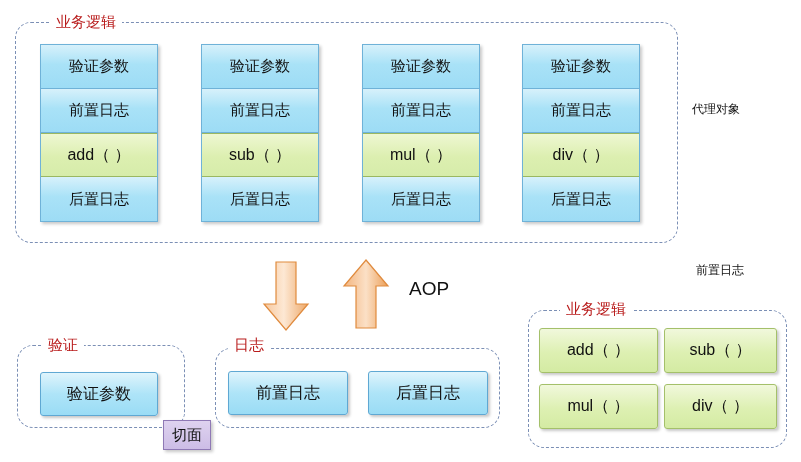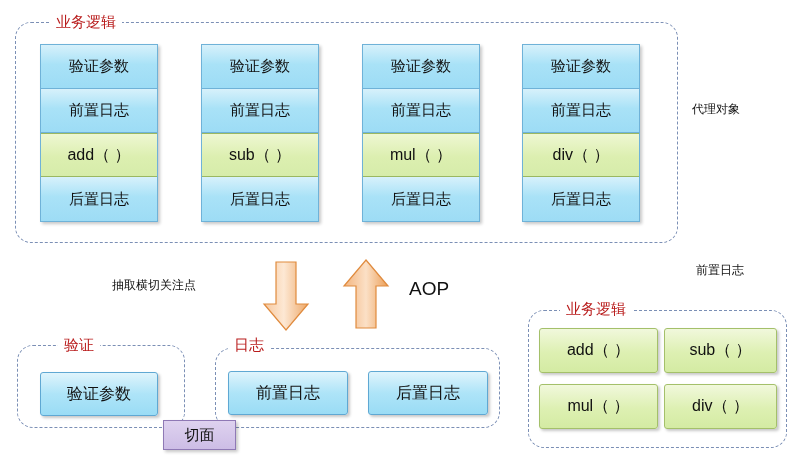--- a/index.html
+++ b/index.html
@@ -166,21 +166,20 @@
     <div class="cell cell-blue last">后置日志</div>
   </div>
 
   <div class="stack" style="left:522px; top:44px;">
     <div class="cell cell-blue">验证参数</div>
     <div class="cell cell-blue">前置日志</div>
     <div class="cell cell-green">div（ ）</div>
     <div class="cell cell-blue last">后置日志</div>
   </div>
 
-  <div class="caption" style="left:112px; top:276px;">抽取横切关注点</div>
 
   <div class="arrow" style="left:262px; top:260px; width:48px; height:74px;">
     <svg width="48" height="74" viewBox="0 0 48 74">
       <defs>
         <linearGradient id="gradDown" x1="0" y1="0" x2="1" y2="0">
           <stop offset="0%" stop-color="#f7c79c"></stop>
           <stop offset="45%" stop-color="#fde8d4"></stop>
           <stop offset="100%" stop-color="#eda868"></stop>
         </linearGradient>
       </defs>
@@ -197,31 +196,31 @@
           <stop offset="100%" stop-color="#ec9f58"></stop>
         </linearGradient>
       </defs>
       <polygon points="24,2 46,28 34,28 34,70 14,70 14,28 2,28" fill="url(#gradUp)" stroke="#e08b3e" stroke-width="1.2"></polygon>
     </svg>
   </div>
 
   <div class="caption caption-latin" style="left:409px; top:280px;">AOP</div>
 
   <div class="group-box" style="left:17px; top:345px; width:168px; height:83px;"></div>
-  <div class="group-label" style="left:58px; top:336px;text-align:right;">验证</div>
+  <div class="group-label" style="left:42px; top:336px;text-align:right;">验证</div>
 
   <div class="chip-blue" style="left:40px; top:372px; width:118px;">验证参数</div>
 
   <div class="group-box" style="left:215px; top:348px; width:285px; height:80px;"></div>
   <div class="group-label" style="left:228px; top:336px;">日志</div>
 
   <div class="chip-blue" style="left:228px; top:371px; width:120px;">前置日志</div>
   <div class="chip-blue" style="left:368px; top:371px; width:120px;">后置日志</div>
 
-  <div class="badge-aspect" style="left:163px; top:420px; width:73px; height:30px;">切面</div>
+  <div class="badge-aspect" style="left:163px; top:420px; width:48px; height:30px;">切面</div>
 
   <div class="caption" style="left:696px; top:261px;">前置日志</div>
 
   <div class="group-box" style="left:528px; top:310px; width:259px; height:138px;"></div>
   <div class="group-label" style="left:560px; top:300px;">业务逻辑</div>
 
   <div class="chip-green" style="left:539px; top:328px; width:119px;">add（ ）</div>
   <div class="chip-green" style="left:664px; top:328px; width:113px;">sub（ ）</div>
   <div class="chip-green" style="left:539px; top:384px; width:119px;">mul（ ）</div>
   <div class="chip-green" style="left:664px; top:384px; width:113px;">div（ ）</div>

